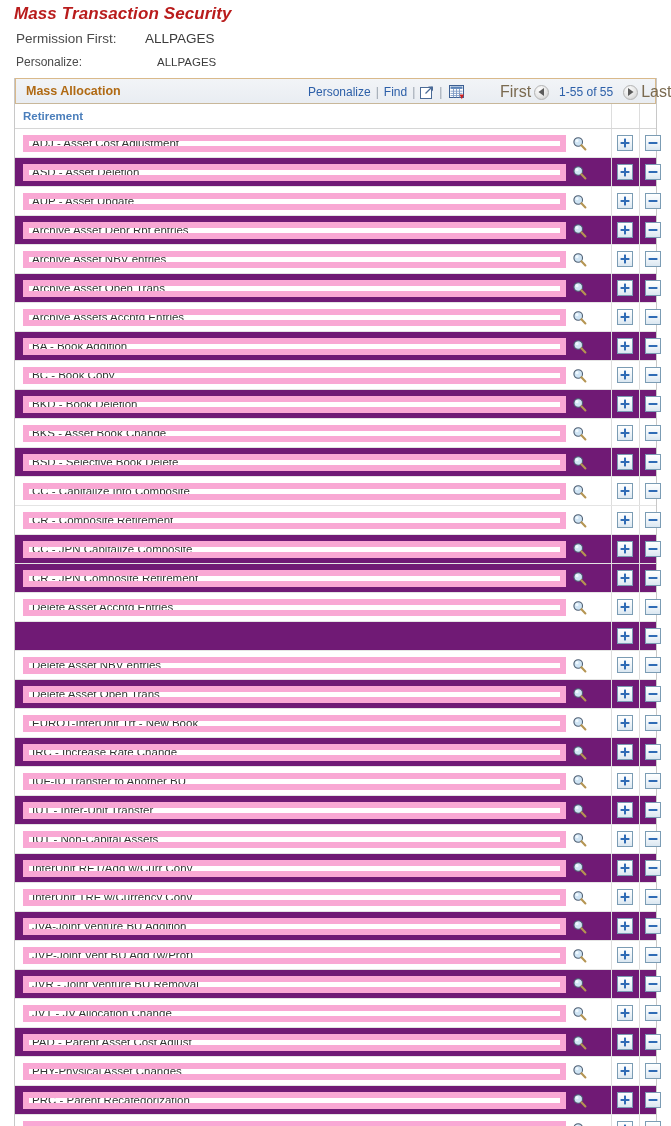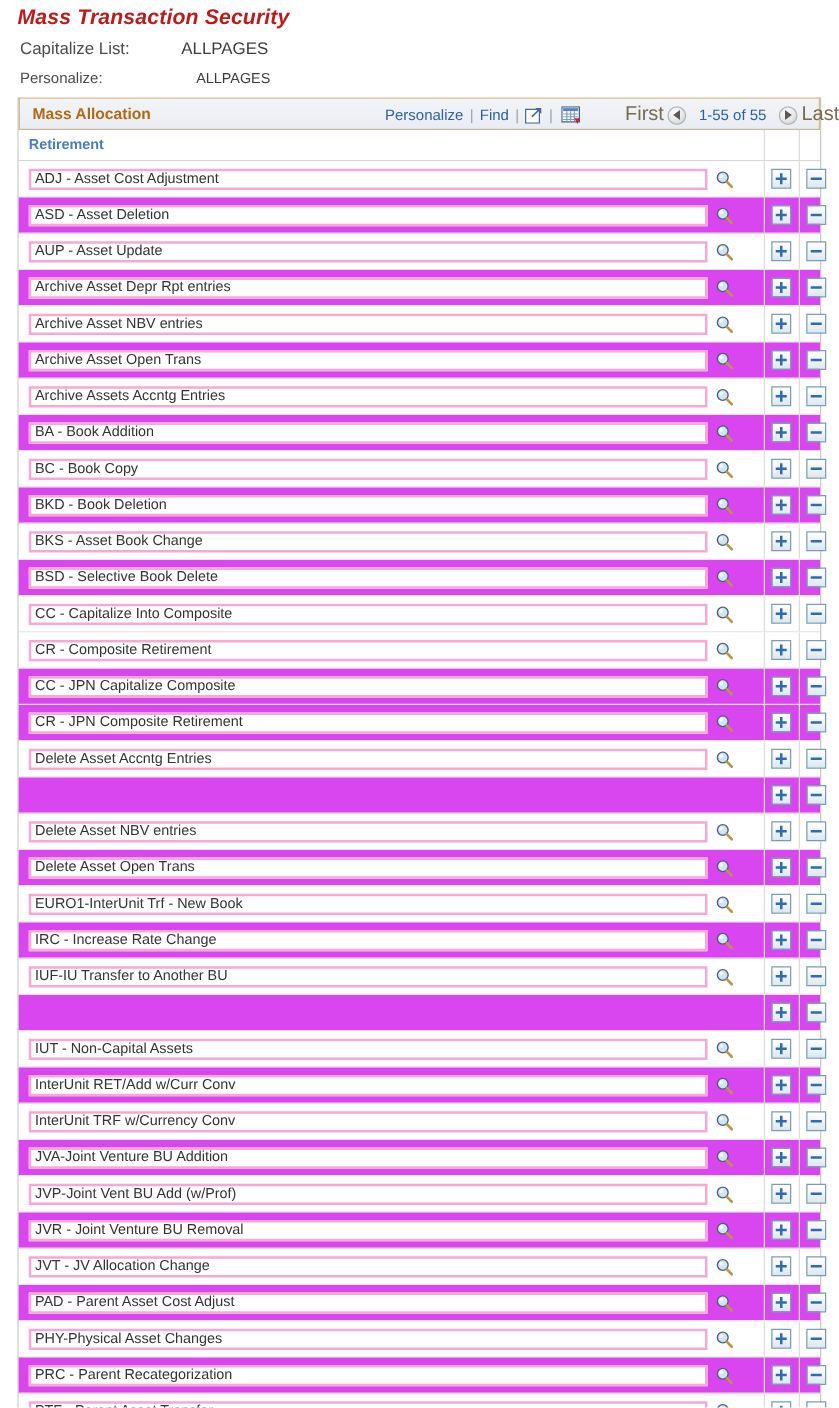--- a/index.html
+++ b/index.html
@@ -162,32 +162,32 @@
 
   
   .row {
     height: 28px;
     display: flex;
     align-items: center;
     position: relative;
     border-bottom: 1px solid #e4e4e4;
     background: #ffffff;
   }
-  .row.alt { background: #d946ef; }
+  .row.alt { background: #701a75; }
 
   .cell-input-wrap {
     margin-left: 8px;
     display: flex;
     align-items: center;
   }
   .txt-input {
     width: 543px;
     height: 17px;
     box-sizing: border-box;
-    border: 2px solid #f9a8d4;
+    border: 6px solid #f9a8d4;
     background: #ffffff;
     font-family: "Liberation Sans", sans-serif;
     font-size: 11.5px;
     color: #333333;
     padding: 0 3px;
     line-height: 15px;
     outline: none;
   }
 
   .search-icon {
@@ -231,21 +231,21 @@
   }
   .row-divider.r1 { left: 596px; }
   .row-divider.r2 { left: 624px; }
 </style>
 </head>
 <body>
 
 <div class="page-title">Mass Transaction Security</div>
 
 <div class="field-row">
-  <span class="field-label lbl-big label-col">Capitalize List:</span>
+  <span class="field-label lbl-big label-col">Permission First:</span>
   <span class="field-value val-big">ALLPAGES</span>
 </div>
 
 <div class="field-row tight">
   <span class="field-label lbl-small label-col">Personalize:</span>
   <span class="field-value val-small">ALLPAGES</span>
 </div>
 
 <div class="grid">
 
@@ -960,20 +960,30 @@
     </span>
     <span class="btn-cell del">
       <button class="sq-btn" title="Delete">
         <svg width="10" height="10" viewBox="0 0 10 10">
           <rect x="0.6" y="4" width="8.8" height="2" fill="#2f6bb5"></rect>
         </svg>
       </button>
     </span>
   </div>
       <div class="row alt">
+    <span class="cell-input-wrap">
+      <input class="txt-input" type="text" readonly="" value="IUT - Inter-Unit Transfer" style="">
+      <span class="search-icon">
+        <svg width="15" height="15" viewBox="0 0 15 15">
+          <circle cx="6.2" cy="6.0" r="4.3" fill="#cfe4f4" stroke="#4e5f73" stroke-width="1.1"></circle>
+          <circle cx="5.0" cy="4.7" r="1.6" fill="#f2f9ff" opacity="0.9"></circle>
+          <line x1="9.4" y1="9.3" x2="13.4" y2="13.4" stroke="#b59552" stroke-width="2.1" stroke-linecap="round"></line>
+        </svg>
+      </span>
+    </span>
     <span class="row-divider r1"></span>
     <span class="row-divider r2"></span>
     <span class="btn-cell add">
       <button class="sq-btn" title="Add">
         <svg width="10" height="10" viewBox="0 0 10 10">
           <rect x="4" y="0.6" width="2" height="8.8" fill="#2f6bb5"></rect>
           <rect x="0.6" y="4" width="8.8" height="2" fill="#2f6bb5"></rect>
         </svg>
       </button>
     </span>

